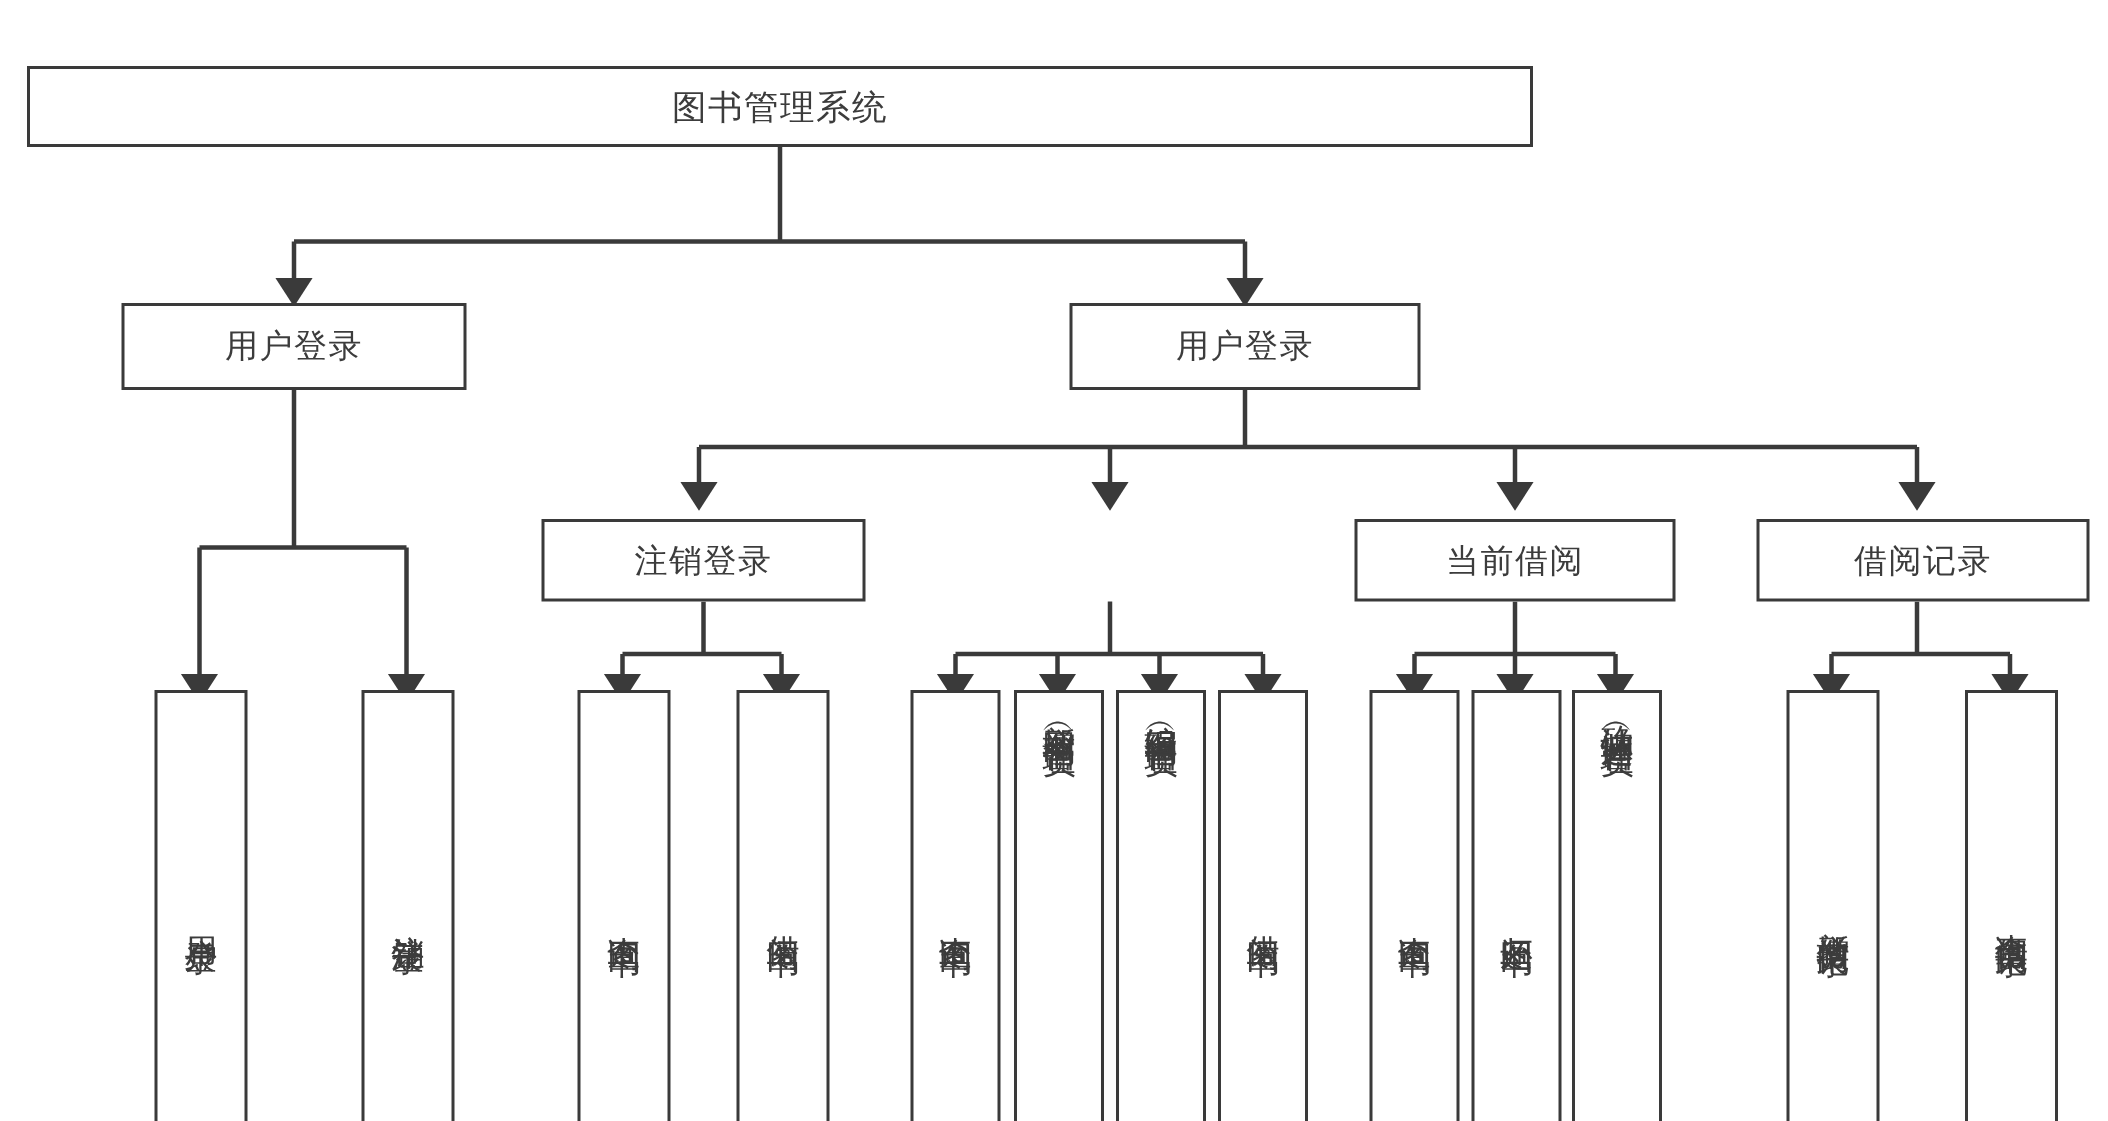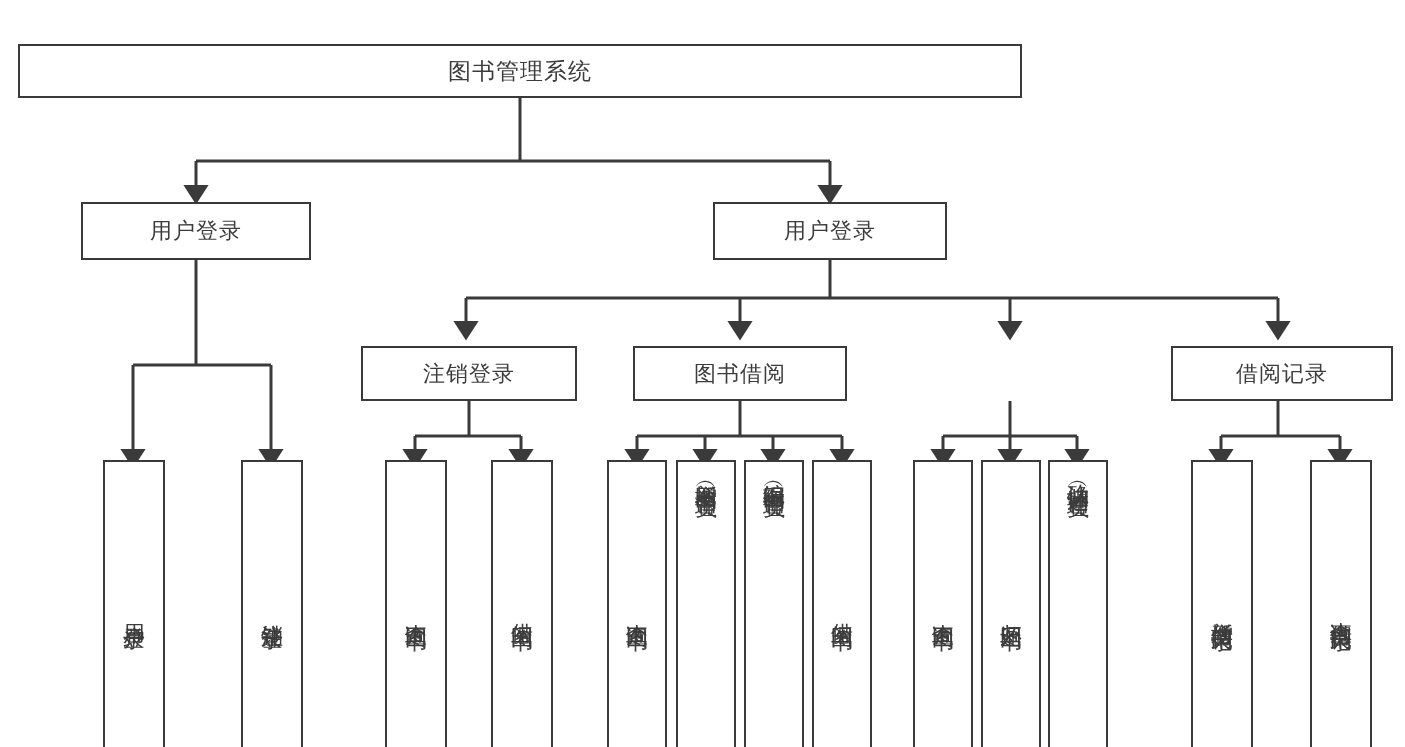--- a/index.html
+++ b/index.html
@@ -142,24 +142,24 @@
   </div>
 
   <div class="node h" style="left:713px; top:174px; width:234px; height:58px;">
     <span>用户登录</span>
   </div>
 
   <div class="node h" style="left:361px; top:318px; width:216px; height:55px;">
     <span>注销登录</span>
   </div>
 
-  <div class="node h" style="left:633px; top:318px; width:214px; height:55px;">
-    <span>图书借阅</span>
-  </div>
-
+
+  <div class="node h" style="left:903px; top:318px; width:214px; height:55px;">
+    <span>当前借阅</span>
+  </div>
 
   <div class="node h" style="left:1171px; top:318px; width:222px; height:55px;">
     <span>借阅记录</span>
   </div>
 
   <div class="node v" style="left:103px; top:432px; width:62px; height:300px;">
     <span class="vlabel">用户登录</span>
   </div>
 
   <div class="node v" style="left:241px; top:432px; width:62px; height:300px;">

